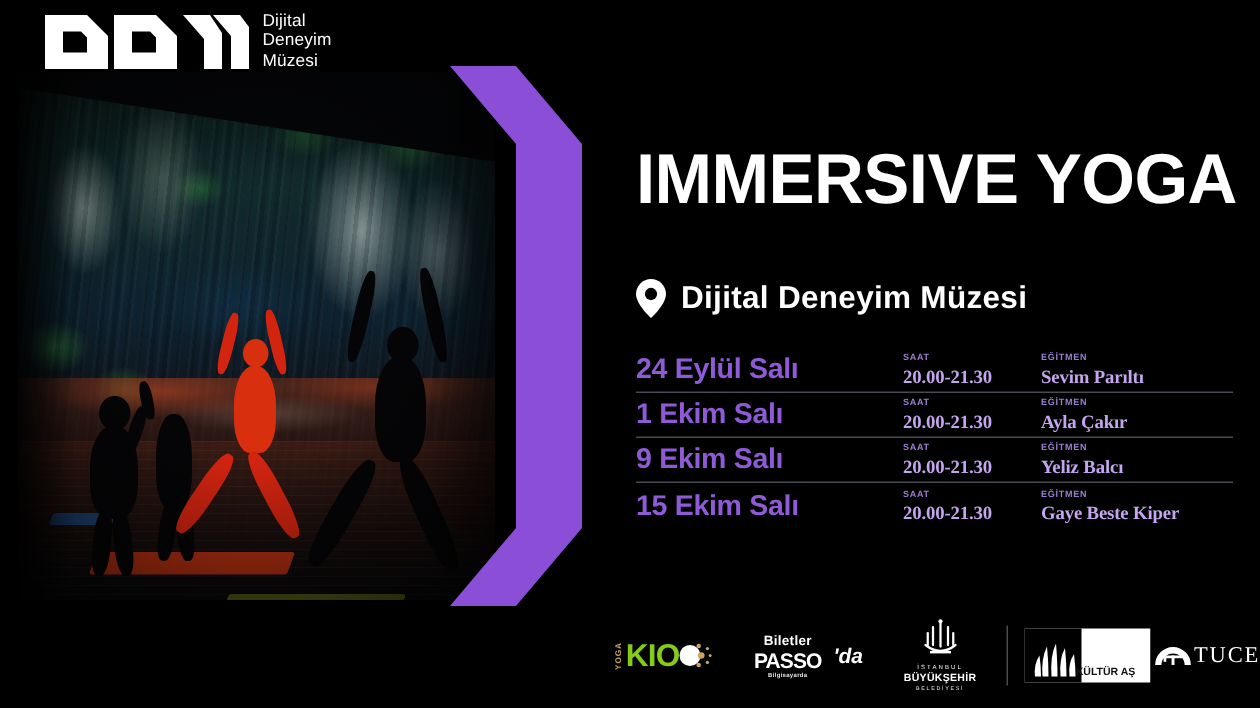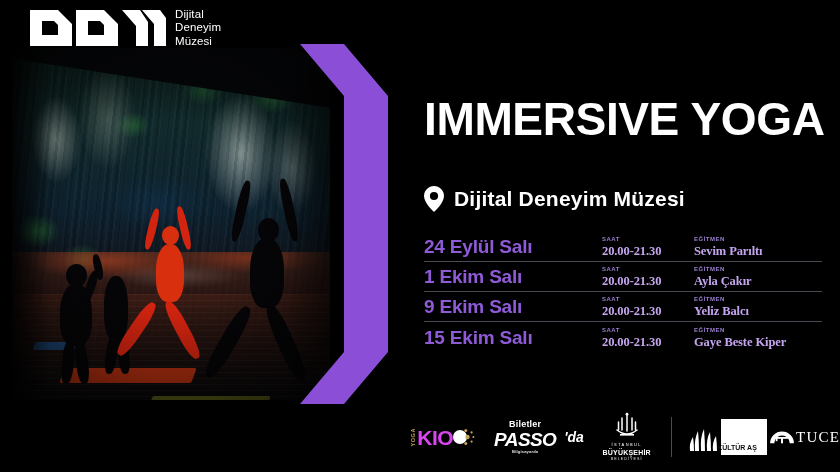--- a/index.html
+++ b/index.html
@@ -138,27 +138,27 @@
   }
   .fitem { display:flex; align-items:center; justify-content:center; }
   #f-kio   { width:92px; }
   #f-passo { width:114px; }
   #f-spacer{ flex:1 1 auto; }
   #f-ibb   { width:74px; }
   #f-div   { width:1px; height:40px; background:#4b4b52; margin:0 10px; }
   #f-kultur{ width:92px; }
   #f-tuce  { width:72px; }
 
-  .kio-txt { font-size:21px; font-weight:700; letter-spacing:-.5px; color:#d946ef; line-height:1; }
+  .kio-txt { font-size:21px; font-weight:700; letter-spacing:-.5px; color:#84cc16; line-height:1; }
   .kio-yoga {
     font-size:5.5px; font-weight:700; letter-spacing:.6px; color:#c9a45a;
     writing-mode:vertical-rl; transform:rotate(180deg); line-height:1; margin-right:1px;
   }
   .passo-top { font-size:9px; font-weight:700; letter-spacing:.2px; color:#fff; line-height:1; margin-bottom:1px; }
-  .passo-main { font-size:19px; font-weight:700; font-style:italic; letter-spacing:-.6px; color:#fff; line-height:1; }
+  .passo-main { font-size:14px; font-weight:700; letter-spacing:-.6px; color:#fff; line-height:1; }
   .passo-da { font-size:14px; font-weight:700; font-style:italic; color:#fff; line-height:1; margin-left:8px; }
   .passo-sub { font-size:4px; font-weight:700; letter-spacing:.2px; color:#e2e2e2; line-height:1; text-align:center; margin-top:1px; }
   .ibb-txt1 { font-size:4px; letter-spacing:1.4px; color:#fff; line-height:1.5; text-align:center; }
   .ibb-txt2 { font-size:7px; font-weight:700; letter-spacing:.2px; color:#fff; line-height:1.3; text-align:center; }
   .ibb-txt3 { font-size:3.6px; letter-spacing:1.1px; color:#e8e8e8; line-height:1.5; text-align:center; }
   .tuce-txt { font-family:"Liberation Serif", serif; font-size:15px; font-weight:400; letter-spacing:1.2px; color:#fff; line-height:1; }
 </style>
 </head>
 <body>
 

